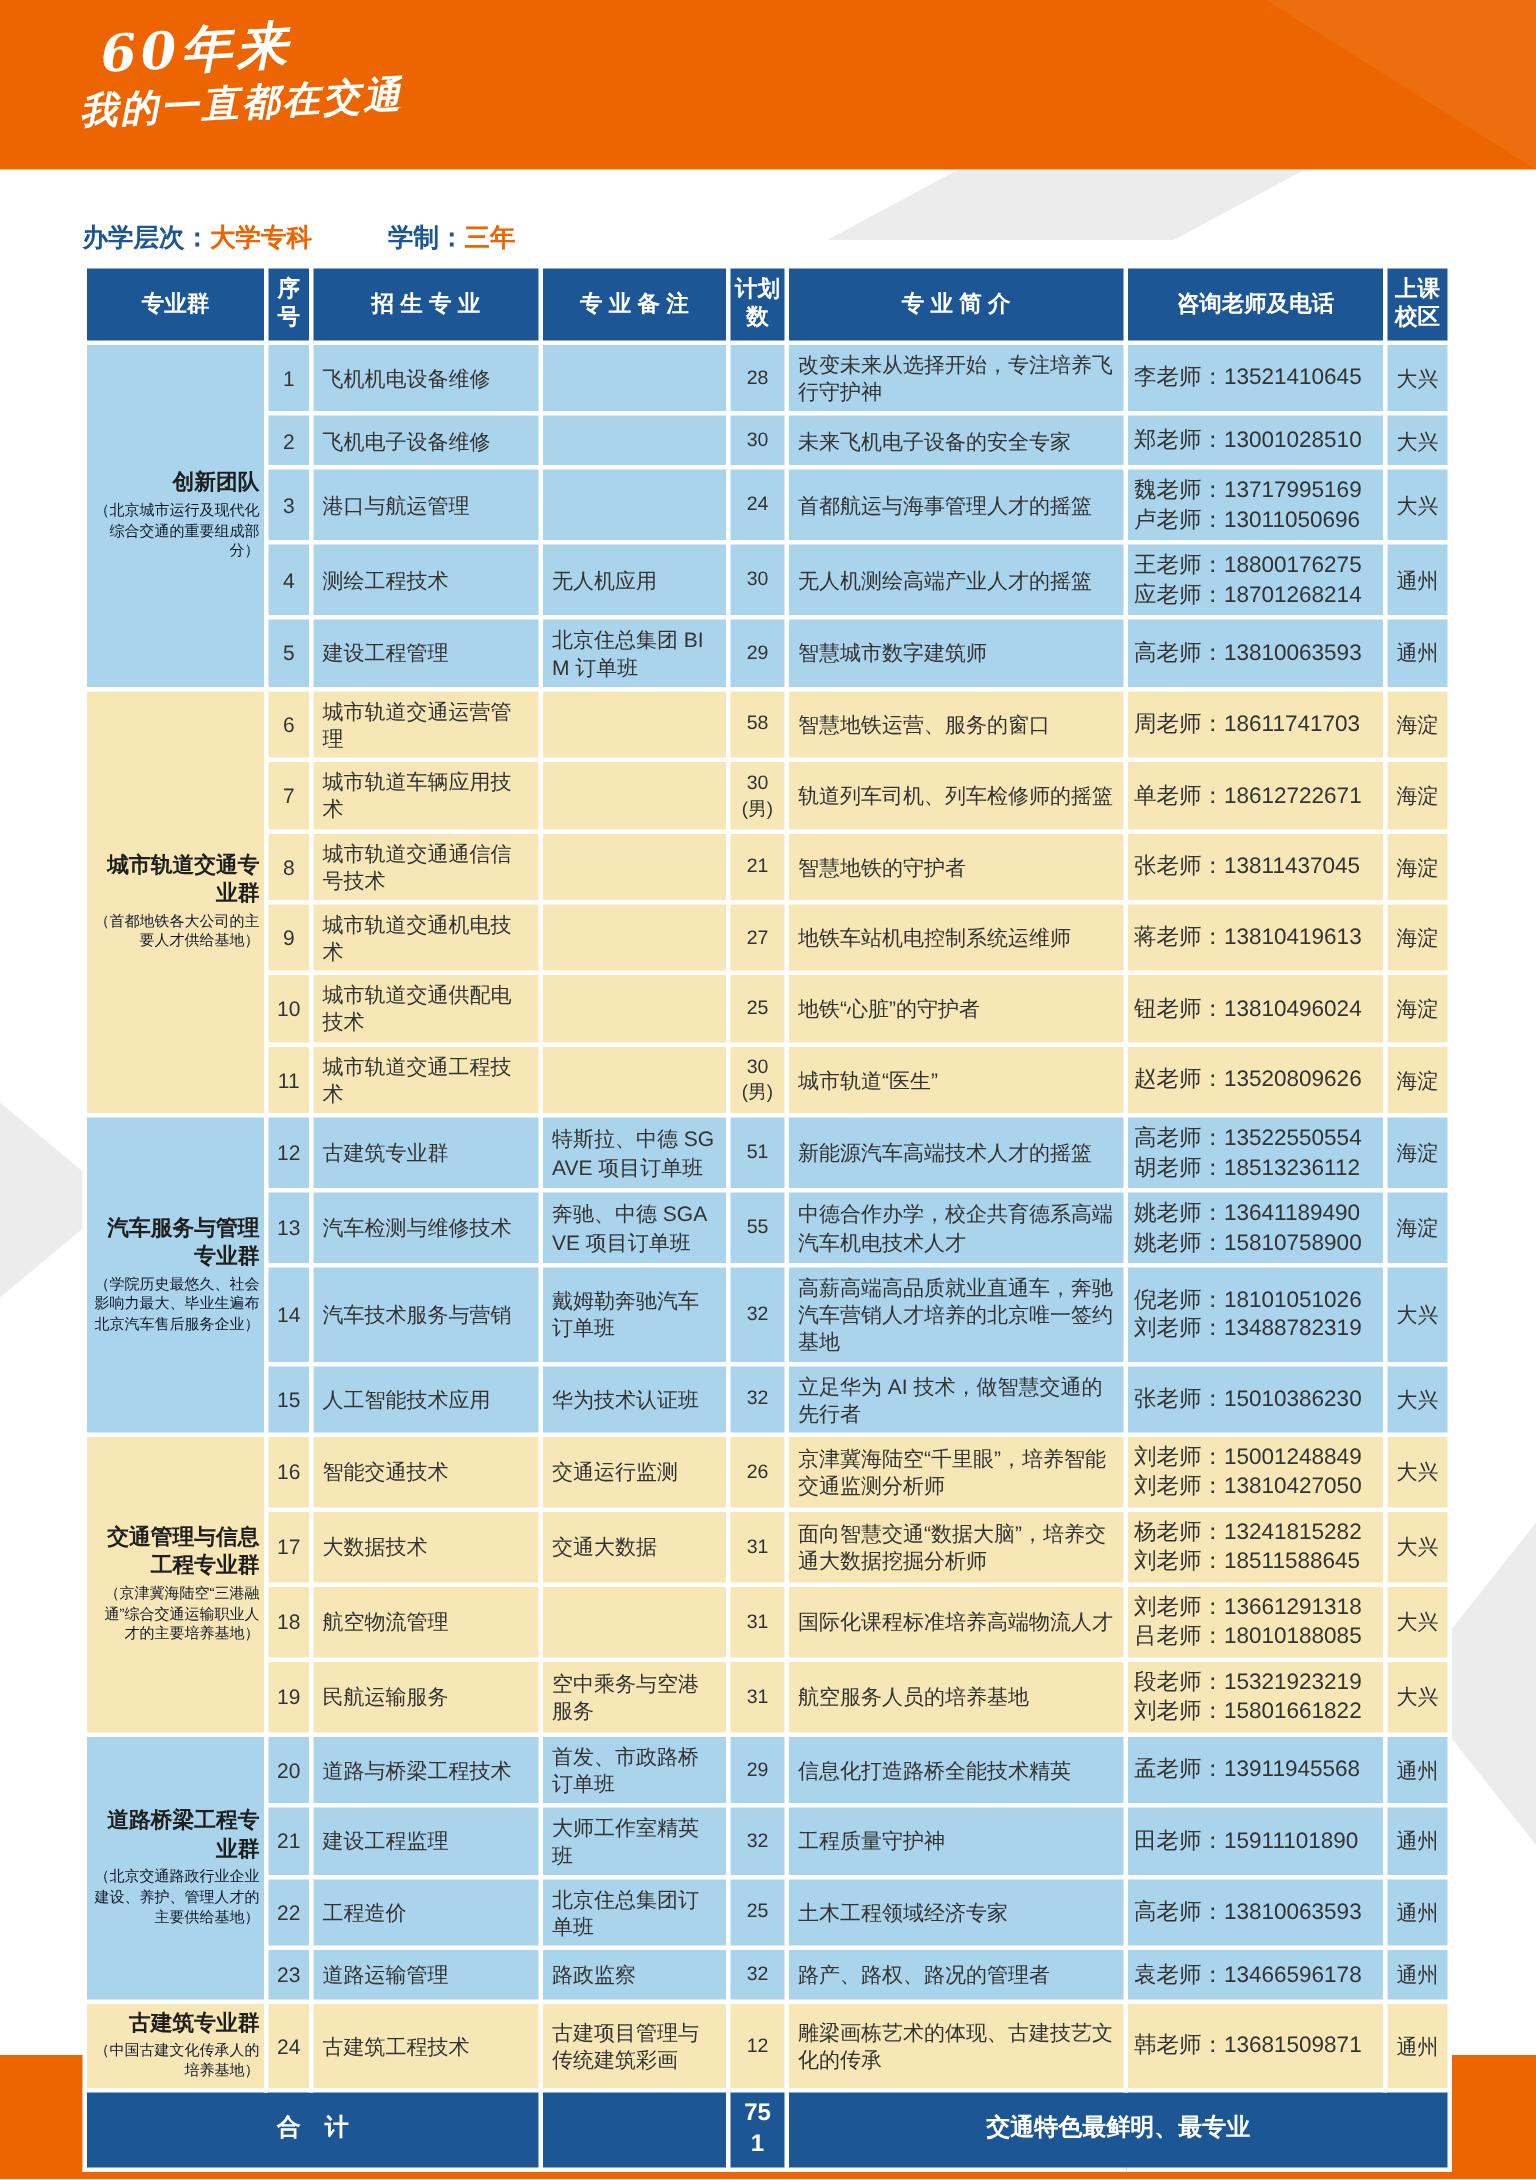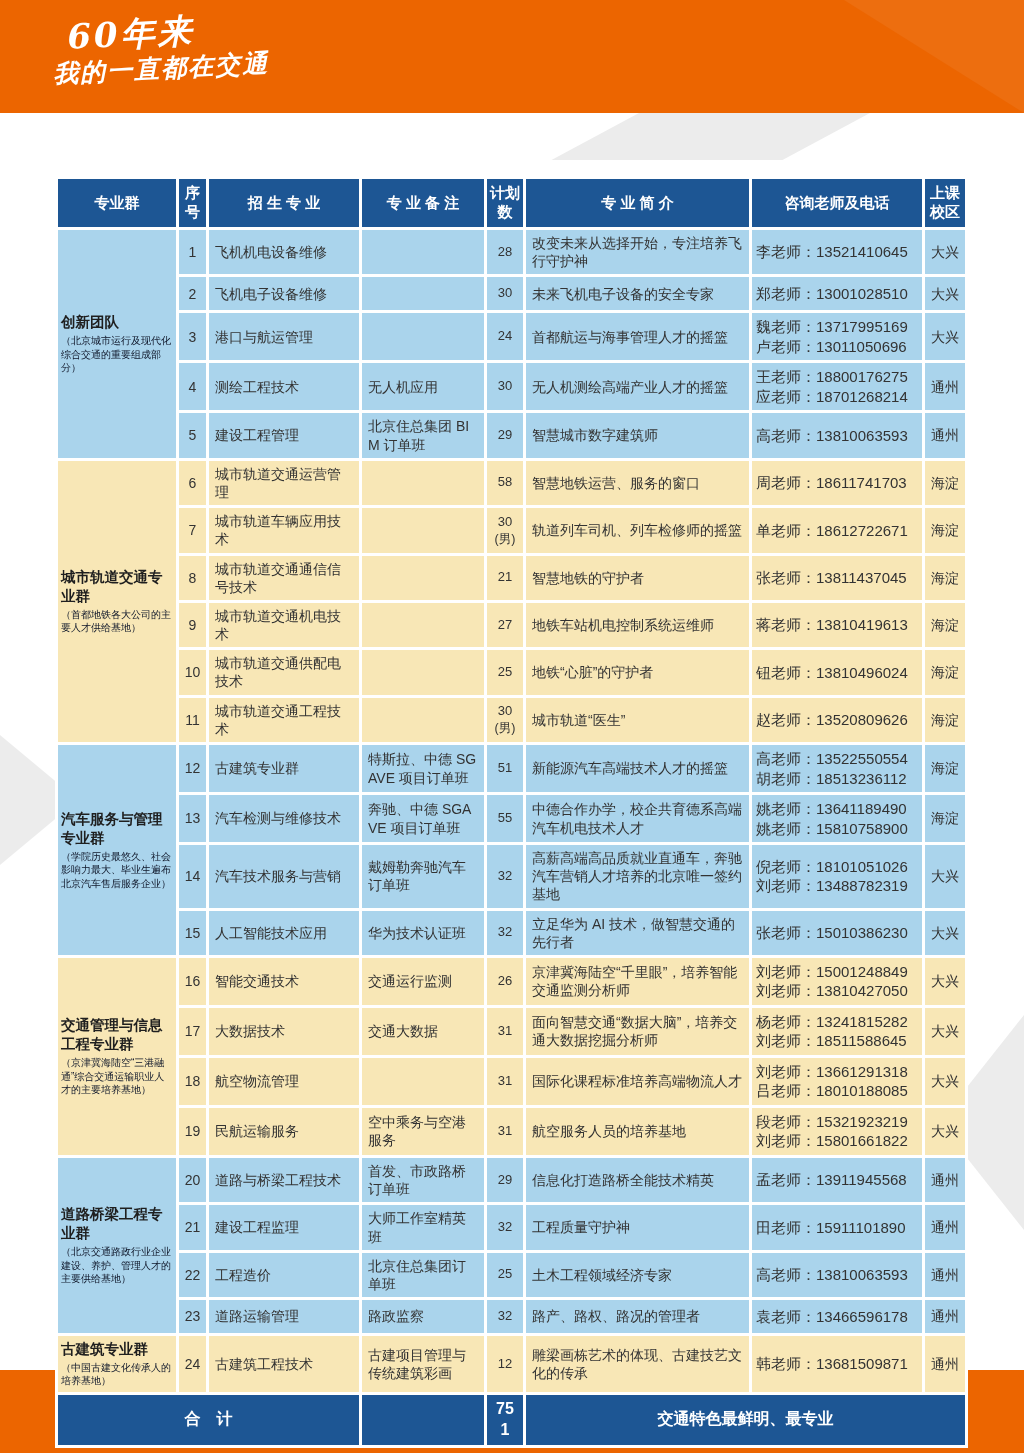--- a/index.html
+++ b/index.html
@@ -58,21 +58,21 @@
     border:3px solid #fff; padding:3px 2px; height:42px; line-height:1.25;
   }
   .admissions td{
     border:3px solid #fff; padding:4px 6px; height:36px;
     font-size:14px; color:#333; vertical-align:middle; line-height:1.3;
     box-sizing:border-box; word-break:break-all;
   }
   tr.blue td{background:var(--light_blue,#aad4ec);}
   tr.tan td{background:var(--tan,#f8e7b6);}
   td.center{text-align:center; padding:4px 1px;}
-  td.group-cell{text-align:left; padding:4px 3px;}
+  td.group-cell{text-align:right; padding:4px 3px;}
   .gname{font-weight:bold; font-size:14.5px; color:#1f1f1f;}
   .gdesc{font-size:10px; color:#0f172a; margin-top:2px; line-height:1.35;}
   .plan-num{font-size:13px;}
   .plan-note{font-size:12.5px;}
   td.teachers{padding:4px 4px;}
   .tline{white-space:nowrap; font-size:15px;}
   tr.total td{
     background:var(--dark_blue,#1d5694); color:#fff; font-weight:bold;
     text-align:center; font-size:16px; height:32px;
   }
@@ -97,20 +97,24 @@
       <div class="logo-line1">60年来</div>
       <div class="logo-line2">我的一直都在交通</div>
     </div>
   </div>
 
   <div class="deco deco-title"></div>
   <div class="deco deco-left"></div>
   <div class="deco deco-right"></div>
 
   <div class="title-row">
+    <div class="meta">
+      <span class="meta-pair"><span class="meta-label">办学层次：</span><span class="meta-value">大学专科</span></span>
+      <span class="meta-pair"><span class="meta-label">学制：</span><span class="meta-value">三年</span></span>
+    </div>
   </div>
 
   <table class="admissions">
     <colgroup>
       <col style="width:121px">
         <col style="width:30px">
         <col style="width:153px">
         <col style="width:125px">
       <col style="width:39px">
         <col style="width:226px">

